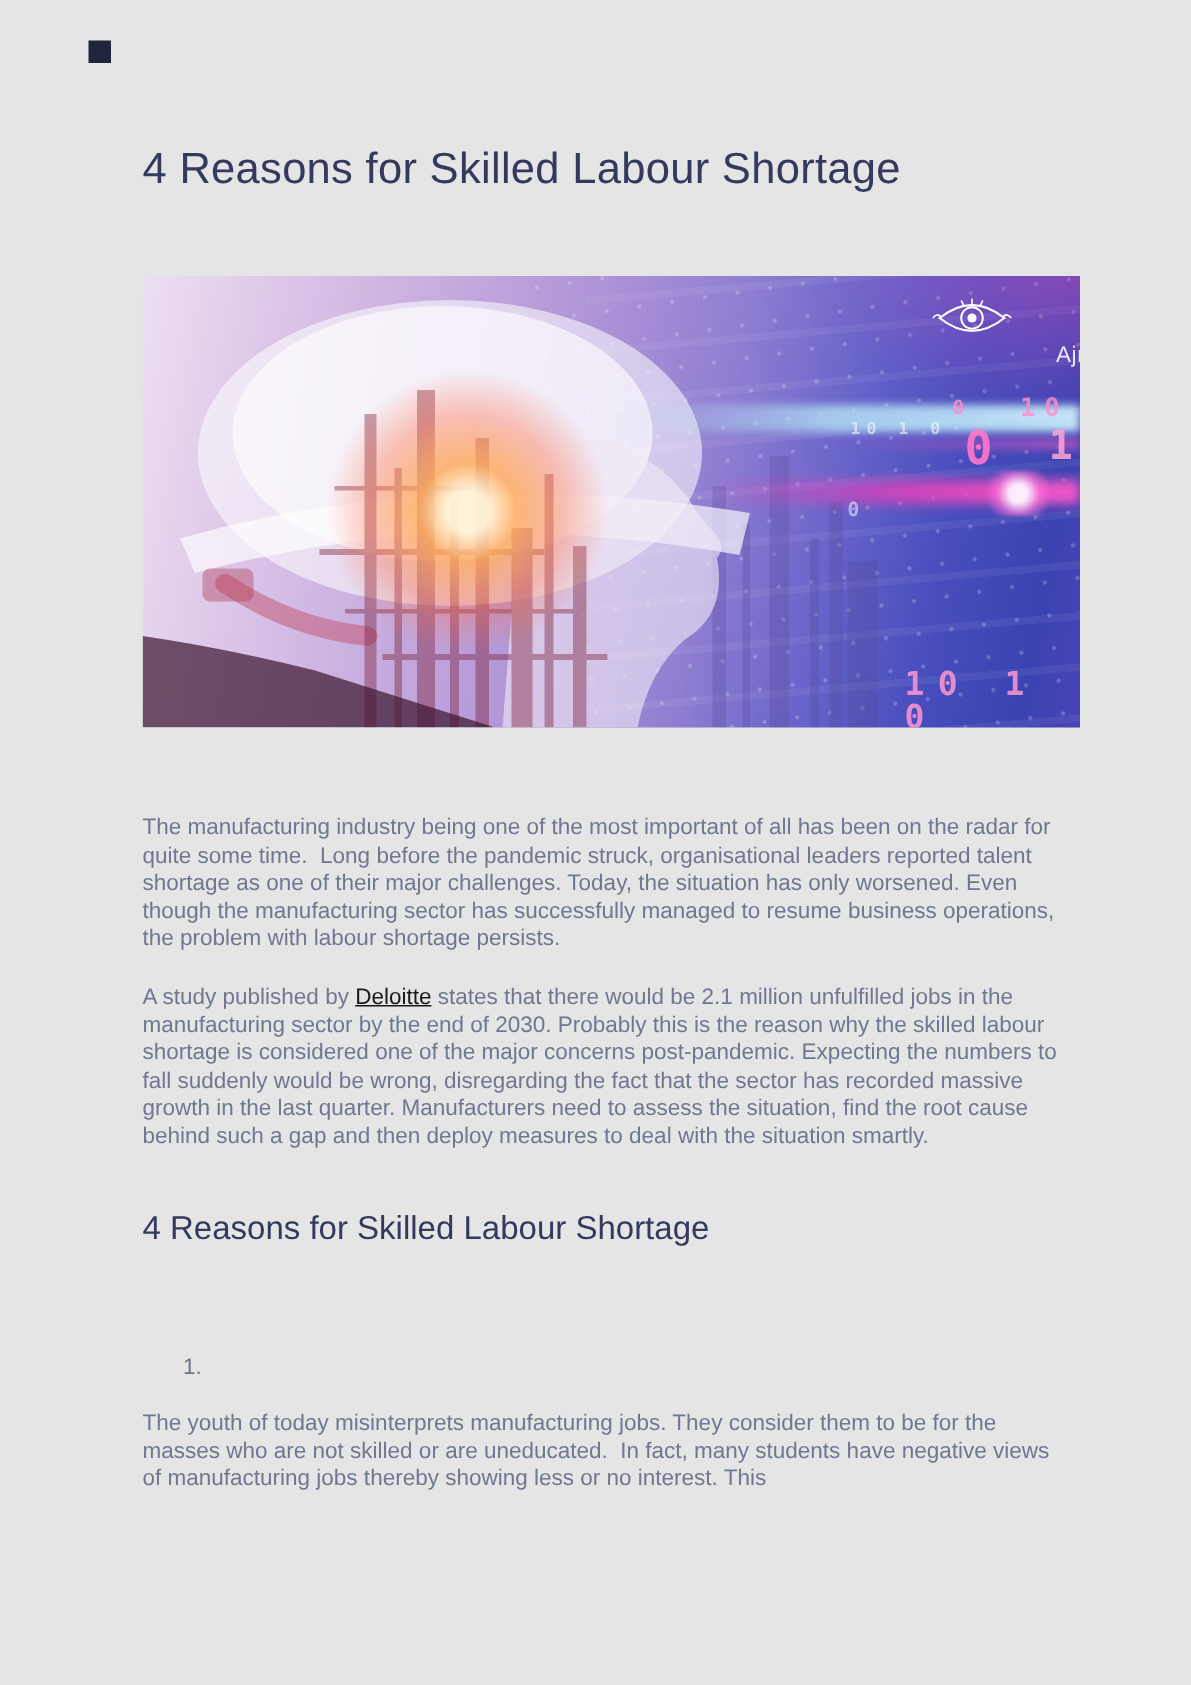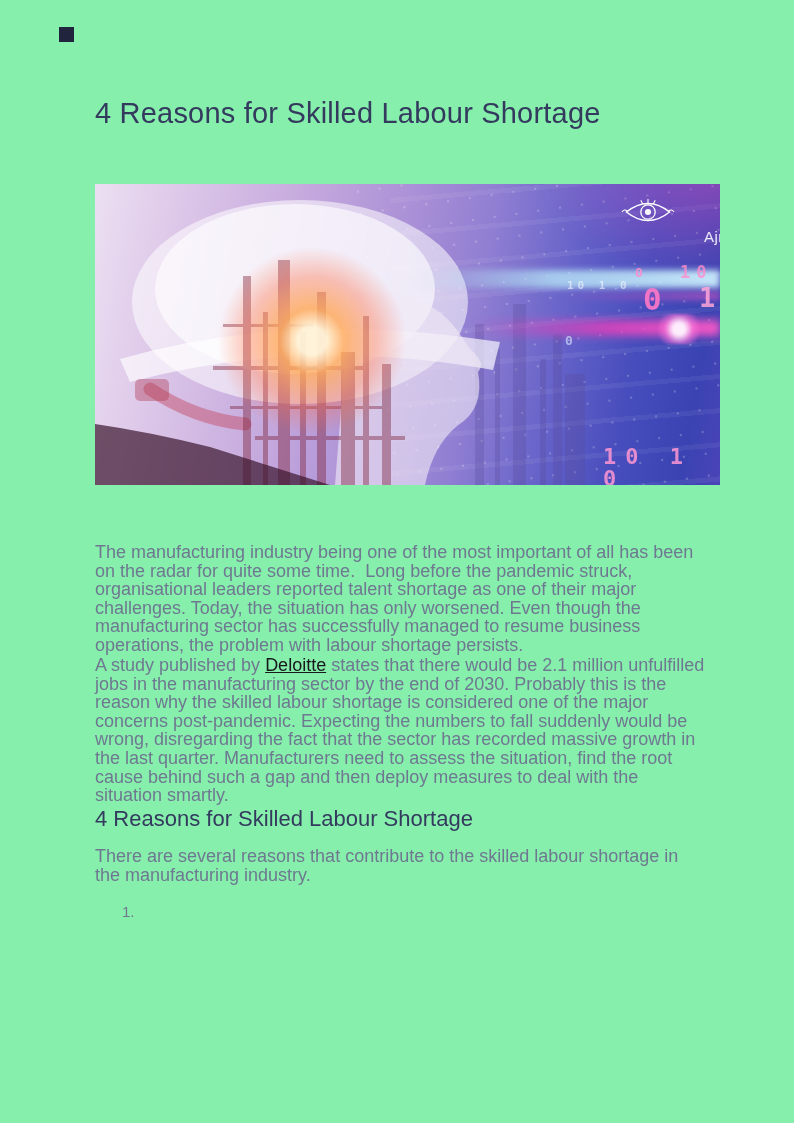--- a/index.html
+++ b/index.html
@@ -1,17 +1,17 @@
 <!DOCTYPE html>
 <html><head>
 <meta charset="utf-8">
 <style>
   html,body{margin:0;padding:0;background:#ffffff;}
   .page{
-    position:relative;width:794px;height:1123px;overflow:hidden;background:#86efac;
+    position:relative;width:794px;height:1123px;overflow:hidden;background:#e5e5e5;
     font-family:"Liberation Sans",sans-serif;
   }
   .corner-marker{position:absolute;left:59px;top:27px;width:15px;height:15px;background:#20243c;}
   .doc-title{
     position:absolute;left:95px;top:94px;width:640px;margin:0;
     font-size:29px;line-height:38px;font-weight:400;color:#333a5e;letter-spacing:.2px;
   }
   
   .hero{
     position:absolute;left:95px;top:184px;width:625px;height:301px;overflow:hidden;
@@ -51,21 +51,21 @@
   .bd-6{left:508px;top:262px;font-size:22px;color:rgba(255,150,210,.85);letter-spacing:9px;}
   .bd-7{left:470px;top:150px;font-size:13px;color:rgba(220,240,255,.6);}
   
   .logo{right:16px;top:14px;width:112px;text-align:right;}
   .logo svg{position:static;display:block;margin:0 auto;}
   .logo-text{position:static;display:block;margin-top:2px;font-size:15px;color:rgba(255,255,255,.88);letter-spacing:.4px;}
   .logo-text b{color:#ffffff;margin-left:36px;}
   
   .para{
     position:absolute;left:95px;width:612px;margin:0;
-    font-size:18px;line-height:18.6px;color:#6f7891;white-space:pre-wrap;
+    font-size:15px;line-height:18.6px;color:#6f7891;white-space:pre-wrap;
   }
   .p1{top:543px;}
   .p2{top:656px;}
   .p3{top:847px;}
   .p4{top:940px;}
   .doc-link{color:#17191d;}
   .section-heading{
     position:absolute;left:95px;top:804px;width:620px;margin:0;
     font-size:22px;line-height:30px;font-weight:400;color:#333a5e;
   }
@@ -147,22 +147,22 @@
         </div>
     </div>
   </div>
 
   <p class="para p1">The manufacturing industry being one of the most important of all has been on the radar for quite some time.  Long before the pandemic struck, organisational leaders reported talent shortage as one of their major challenges. Today, the situation has only worsened. Even though the manufacturing sector has successfully managed to resume business operations, the problem with labour shortage persists.</p>
 
   <p class="para p2"><span>A study published by </span><a href="#" class="doc-link">Deloitte</a><span> states that there would be 2.1 million unfulfilled jobs in the manufacturing sector by the end of 2030. Probably this is the reason why the skilled labour shortage is considered one of the major concerns post-pandemic. Expecting the numbers to fall suddenly would be wrong, disregarding the fact that the sector has recorded massive growth in the last quarter. Manufacturers need to assess the situation, find the root cause behind such a gap and then deploy measures to deal with the situation smartly.</span></p>
 
   <h2 class="section-heading">4 Reasons for Skilled Labour Shortage</h2>
 
-  <p class="para p3">There are several reasons that contribute to the skilled labour shortage in the manufacturing industry.</p>
 
   <div class="num-list">
     <div class="li">
       <span class="num">1.</span>
     </div>
   </div>
 
+  <p class="para p4">The youth of today misinterprets manufacturing jobs. They consider them to be for the masses who are not skilled or are uneducated.  In fact, many students have negative views of manufacturing jobs thereby showing less or no interest. This</p>
 
 </div>
 
 </body></html>

